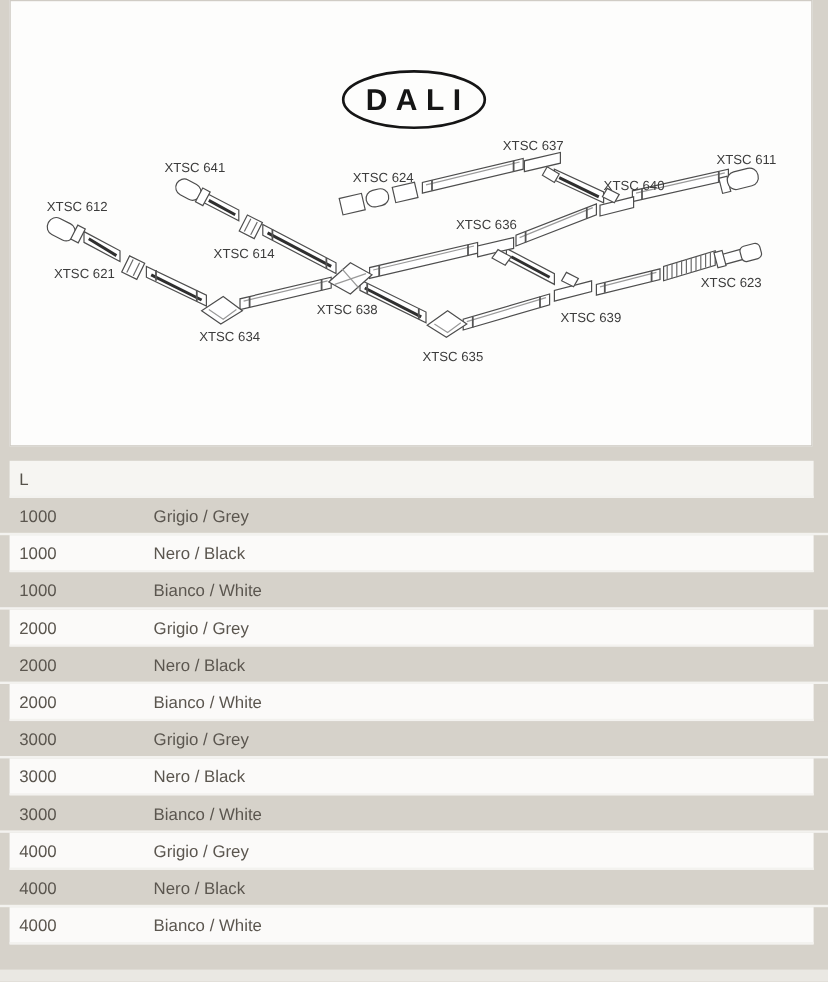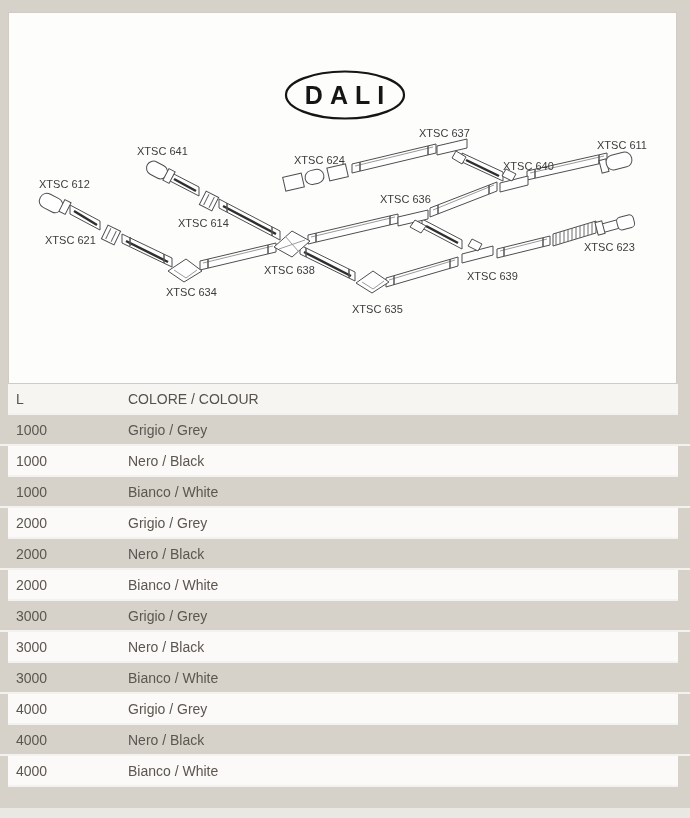--- a/index.html
+++ b/index.html
@@ -4,21 +4,21 @@
 <style>
   html,body{margin:0;padding:0;}
   body{
     width:690px;height:818px;position:relative;overflow:hidden;
     background:#d6d2ca;
     font-family:"Liberation Sans",sans-serif;
     -webkit-font-smoothing:antialiased;
   }
   
   .panel{
-    position:absolute;left:8px;top:12px;width:669px;height:372px;
+    position:absolute;left:8px;top:0;width:669px;height:372px;
     background:#fdfdfc;border:1px solid #d0ccc5;box-sizing:border-box;
   }
   .panel svg{position:absolute;left:-1px;top:-1px;}
   svg text.part-label{
     font-family:"Liberation Sans",sans-serif;
     font-size:11px;fill:#3c3c3c;
   }
   svg text.logo-text{
     font-family:"Liberation Sans",sans-serif;
     font-size:25px;font-weight:bold;letter-spacing:7px;fill:#151515;
@@ -238,21 +238,20 @@
       <text class="part-label" x="503" y="170">XTSC 640</text>
       <text class="part-label" x="597" y="149">XTSC 611</text>
       <text class="part-label" x="584" y="251">XTSC 623</text>
     </g>
   </svg>
 </div>
 
 <div class="spec-table">
   <div class="trow header">
     <div class="c1">L</div>
-    <div class="c2">COLORE / COLOUR</div>
   </div>
   <div>
   <div class="trow beige">
     <div class="c1">1000</div>
     <div class="c2">Grigio / Grey</div>
   </div>
 
   <div class="trow white">
     <div class="c1">1000</div>
     <div class="c2">Nero / Black</div>

